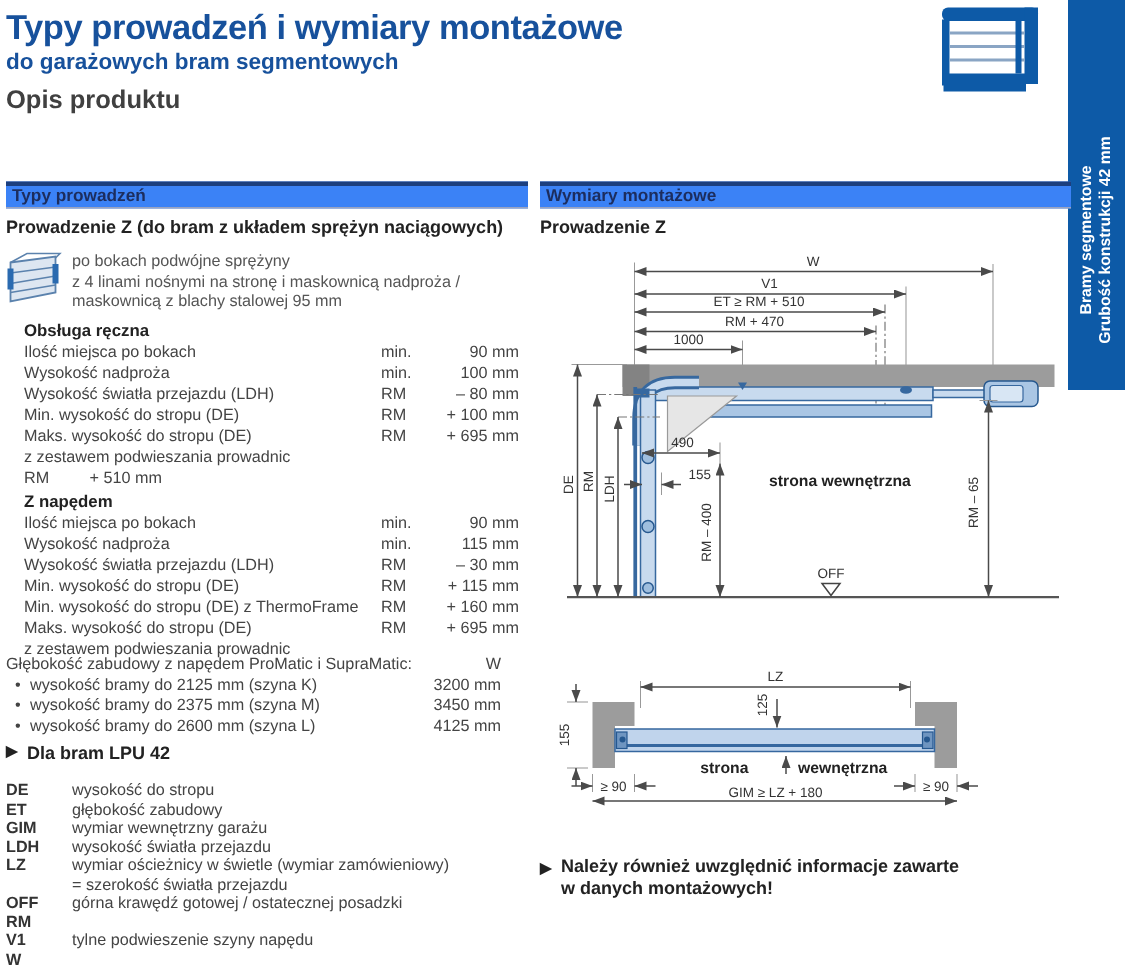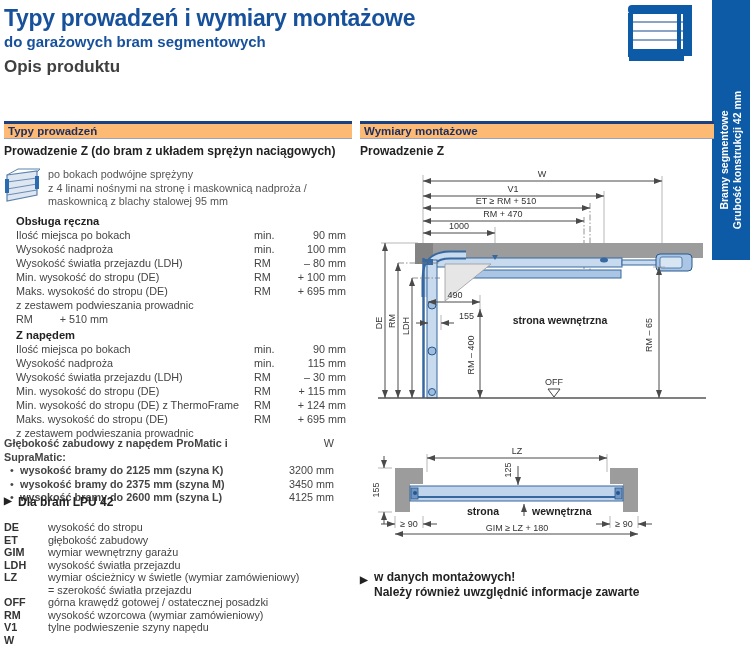--- a/index.html
+++ b/index.html
@@ -5,37 +5,37 @@
   html,body{margin:0;padding:0;background:#fff;}
   body{width:750px;height:651px;position:relative;font-family:"Liberation Sans",sans-serif;color:#444;overflow:hidden;}
   .abs{position:absolute;}
   .page-title{left:4px;top:5px;font-size:23px;font-weight:bold;color:#17519c;letter-spacing:-0.3px;}
   .page-sub{left:4px;top:33px;font-size:15px;font-weight:bold;color:#17519c;}
   .page-section{left:4px;top:57px;font-size:17px;font-weight:bold;color:#404040;}
   .side-strip{left:712px;top:0;width:38px;height:260px;background:#0d5aa7;}
   .side-strip-text{position:absolute;left:0;top:260px;width:200px;height:38px;transform:rotate(-90deg);transform-origin:0 0;
     color:#fff;font-size:10.5px;font-weight:bold;text-align:center;line-height:13px;padding-top:6px;box-sizing:border-box;}
   .door-icon{left:628px;top:3px;width:68px;height:66px;}
-  .sec-bar{height:13px;background:#fdba74;border-top:3px solid #1c3f7e;border-bottom:1px solid #9aa3bf;
+  .sec-bar{height:13px;background:#3b82f6;border-top:3px solid #1c3f7e;border-bottom:1px solid #9aa3bf;
     font-size:11.5px;font-weight:bold;color:#1c2d5e;padding:1px 0 0 4px;}
   .bar-left{left:4px;top:121px;width:344px;}
   .bar-right{left:360px;top:121px;width:350px;}
   .subhead{font-size:12px;font-weight:bold;color:#222;}
   .feature{left:4px;top:168px;width:344px;display:flex;}
   .feature-icon{width:44px;flex:0 0 44px;}
   .feature-text{font-size:10.8px;line-height:13.5px;color:#555;}
   .spec{left:16px;width:330px;font-size:10.8px;line-height:14px;}
   .spec-title{font-weight:bold;color:#222;font-size:11.2px;}
   .trow{display:flex;}
   .tlabel{flex:1;}
   .tref{width:34px;}
   .tval{width:58px;text-align:right;}
   .depth{left:4px;top:437px;width:330px;font-size:10.8px;line-height:13.5px;}
   .drow{display:flex;}
-  .dlabel{flex:1;font-weight:bold;}
+  .dlabel{flex:1;}
   .dval{width:58px;text-align:right;}
   .bullet{width:16px;padding-left:6px;box-sizing:border-box;}
   .arrow-head{font-size:10px;color:#222;width:14px;}
   .lpu{left:4px;top:495px;display:flex;font-size:12px;font-weight:bold;color:#222;}
   .legend{left:4px;top:521px;width:352px;font-size:10.8px;line-height:12.5px;}
   .lrow{display:flex;align-items:flex-start;}
   .labbr{width:44px;font-weight:bold;color:#333;}
   .ldesc{flex:1;white-space:pre-line;}
   .note{left:360px;top:570px;display:flex;font-size:12px;font-weight:bold;color:#222;line-height:15px;}
   svg text{font-family:"Liberation Sans",sans-serif;font-size:9px;fill:#333;}
@@ -149,21 +149,21 @@
       <span class="tval">– 30 mm</span>
     </div>
   <div class="trow">
       <span class="tlabel">Min. wysokość do stropu (DE)</span>
       <span class="tref">RM</span>
       <span class="tval">+ 115 mm</span>
     </div>
   <div class="trow">
       <span class="tlabel">Min. wysokość do stropu (DE) z ThermoFrame</span>
       <span class="tref">RM</span>
-      <span class="tval">+ 124 mm</span>
+      <span class="tval">+ 160 mm</span>
     </div>
   <div class="trow">
       <span class="tlabel">Maks. wysokość do stropu (DE)</span>
       <span class="tref">RM</span>
       <span class="tval">+ 695 mm</span>
     </div>
   <div class="trow">
       <span class="tlabel">z zestawem podwieszania prowadnic</span>
       <span class="tref"></span>
       <span class="tval"></span>
@@ -218,21 +218,20 @@
       <span class="labbr">LZ</span>
       <span class="ldesc">wymiar ościeżnicy w świetle (wymiar zamówieniowy)
 = szerokość światła przejazdu</span>
     </div>
   <div class="lrow">
       <span class="labbr">OFF</span>
       <span class="ldesc">górna krawędź gotowej / ostatecznej posadzki</span>
     </div>
   <div class="lrow">
       <span class="labbr">RM</span>
-      <span class="ldesc">wysokość wzorcowa (wymiar zamówieniowy)</span>
     </div>
   <div class="lrow">
       <span class="labbr">V1</span>
       <span class="ldesc">tylne podwieszenie szyny napędu</span>
     </div>
   <div class="lrow">
       <span class="labbr">W</span>
     </div>
 </div>
 
@@ -368,16 +367,16 @@
 
   <text x="127" y="85" text-anchor="end" class="bold">strona</text>
   <line class="dim" x1="152" y1="86" x2="152" y2="74" marker-end="url(#arr2)"></line>
   <text x="160" y="85" text-anchor="start" class="bold">wewnętrzna</text>
 </svg>
 </div>
 
 <div class="abs note">
   <span class="arrow-head" style="padding-top:2px;">▶</span>
   <span>
+    <div>Należy również uwzględnić informacje zawarte</div>
     <div>w danych montażowych!</div>
-    <div>Należy również uwzględnić informacje zawarte</div>
   </span>
 </div>
 
 </body></html>

